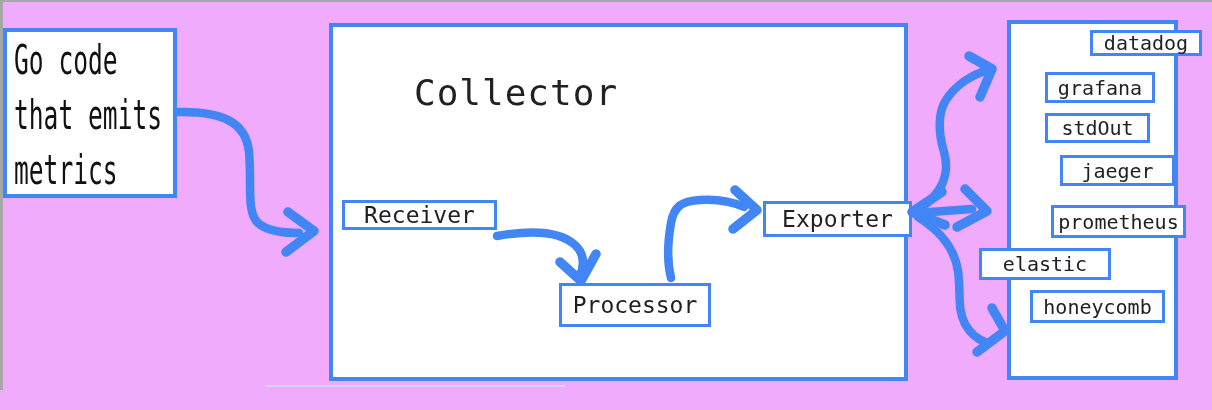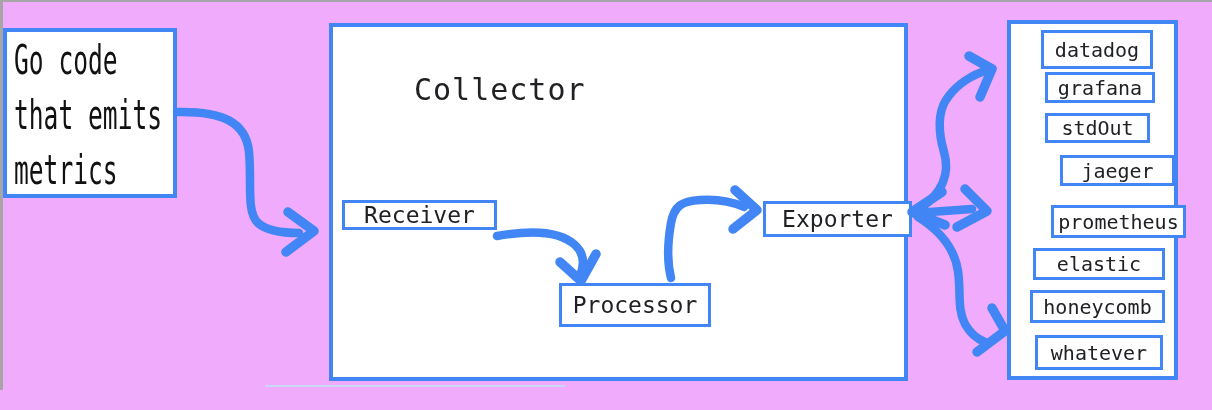--- a/index.html
+++ b/index.html
@@ -24,44 +24,44 @@
   .backends{left:1007px;top:20px;width:171px;height:360px;}
 
   .source-text{
     position:absolute;left:14px;top:33px;
     font-size:41px;line-height:55px;white-space:nowrap;color:#111;
     transform:scaleX(0.60);transform-origin:0 0;
   }
   .source-text span{display:block;}
 
   .collector-title{
-    position:absolute;left:414px;top:72px;font-size:30px;letter-spacing:1px;
+    position:absolute;left:414px;top:72px;font-size:36px;letter-spacing:1px;
     white-space:nowrap;color:#202124;
   }
 
   .node{
     position:absolute;border:3px solid var(--accent);box-sizing:border-box;background:#fff;
     display:flex;align-items:center;justify-content:center;
     font-size:23px;color:#202124;white-space:nowrap;
   }
   .receiver{left:342px;top:200px;width:155px;height:30px;}
   .processor{left:559px;top:283px;width:152px;height:44px;}
   .exporter{left:763px;top:201px;width:149px;height:36px;}
 
   .backend{
     position:absolute;border:3px solid var(--accent);box-sizing:border-box;background:#fff;
     display:flex;align-items:center;justify-content:center;
     font-size:20px;color:#202124;white-space:nowrap;
   }
-  .bk-0{left:1041px;top:30px;width:112px;height:39px;}
+  .bk-0{left:1090px;top:30px;width:112px;height:26px;}
   .bk-1{left:1045px;top:72px;width:110px;height:31px;}
   .bk-2{left:1045px;top:113px;width:105px;height:30px;}
   .bk-3{left:1040px;top:155px;width:115px;height:31px;margin-left:20px;}
   .bk-4{left:1035px;top:205px;width:135px;height:33px;margin-left:16px;}
-  .bk-5{left:1033px;top:248px;width:132px;height:32px;}
+  .bk-5{left:979px;top:248px;width:132px;height:32px;}
   .bk-6{left:1030px;top:290px;width:135px;height:33px;}
   .bk-7{left:1035px;top:335px;width:128px;height:35px;}
 
   .arrows{position:absolute;left:0;top:0;width:1212px;height:410px;pointer-events:none;}
   .arrows path{fill:none;stroke:var(--accent);stroke-width:8.5;stroke-linecap:round;stroke-linejoin:round;}
   .arrows path.head{stroke-width:9.5;}
 </style>
 </head>
 <body>
 
@@ -85,21 +85,20 @@
   <div class="node exporter">Exporter</div>
 
   <div class="box backends"></div>
   <div class="backend bk-0">datadog</div>
   <div class="backend bk-1">grafana</div>
   <div class="backend bk-2">stdOut</div>
   <div class="backend bk-3">jaeger</div>
   <div class="backend bk-4">prometheus</div>
   <div class="backend bk-5">elastic</div>
   <div class="backend bk-6">honeycomb</div>
-  <div class="backend bk-7">whatever</div>
 
   <svg class="arrows" viewBox="0 0 1212 410">
     <g>
       <path d="M 177,112 C 222,111 246,122 249,152 C 252,182 246,212 258,223 C 267,231 284,233 299,233"></path>
       <path class="head" d="M 288,212 L 314,231 L 286,252"></path>
     </g>
     <g>
       <path d="M 497,236 C 536,229 561,232 575,245 C 585,254 584,266 580,276"></path>
       <path class="head" d="M 560,262 L 581,281 L 596,254"></path>
     </g>

